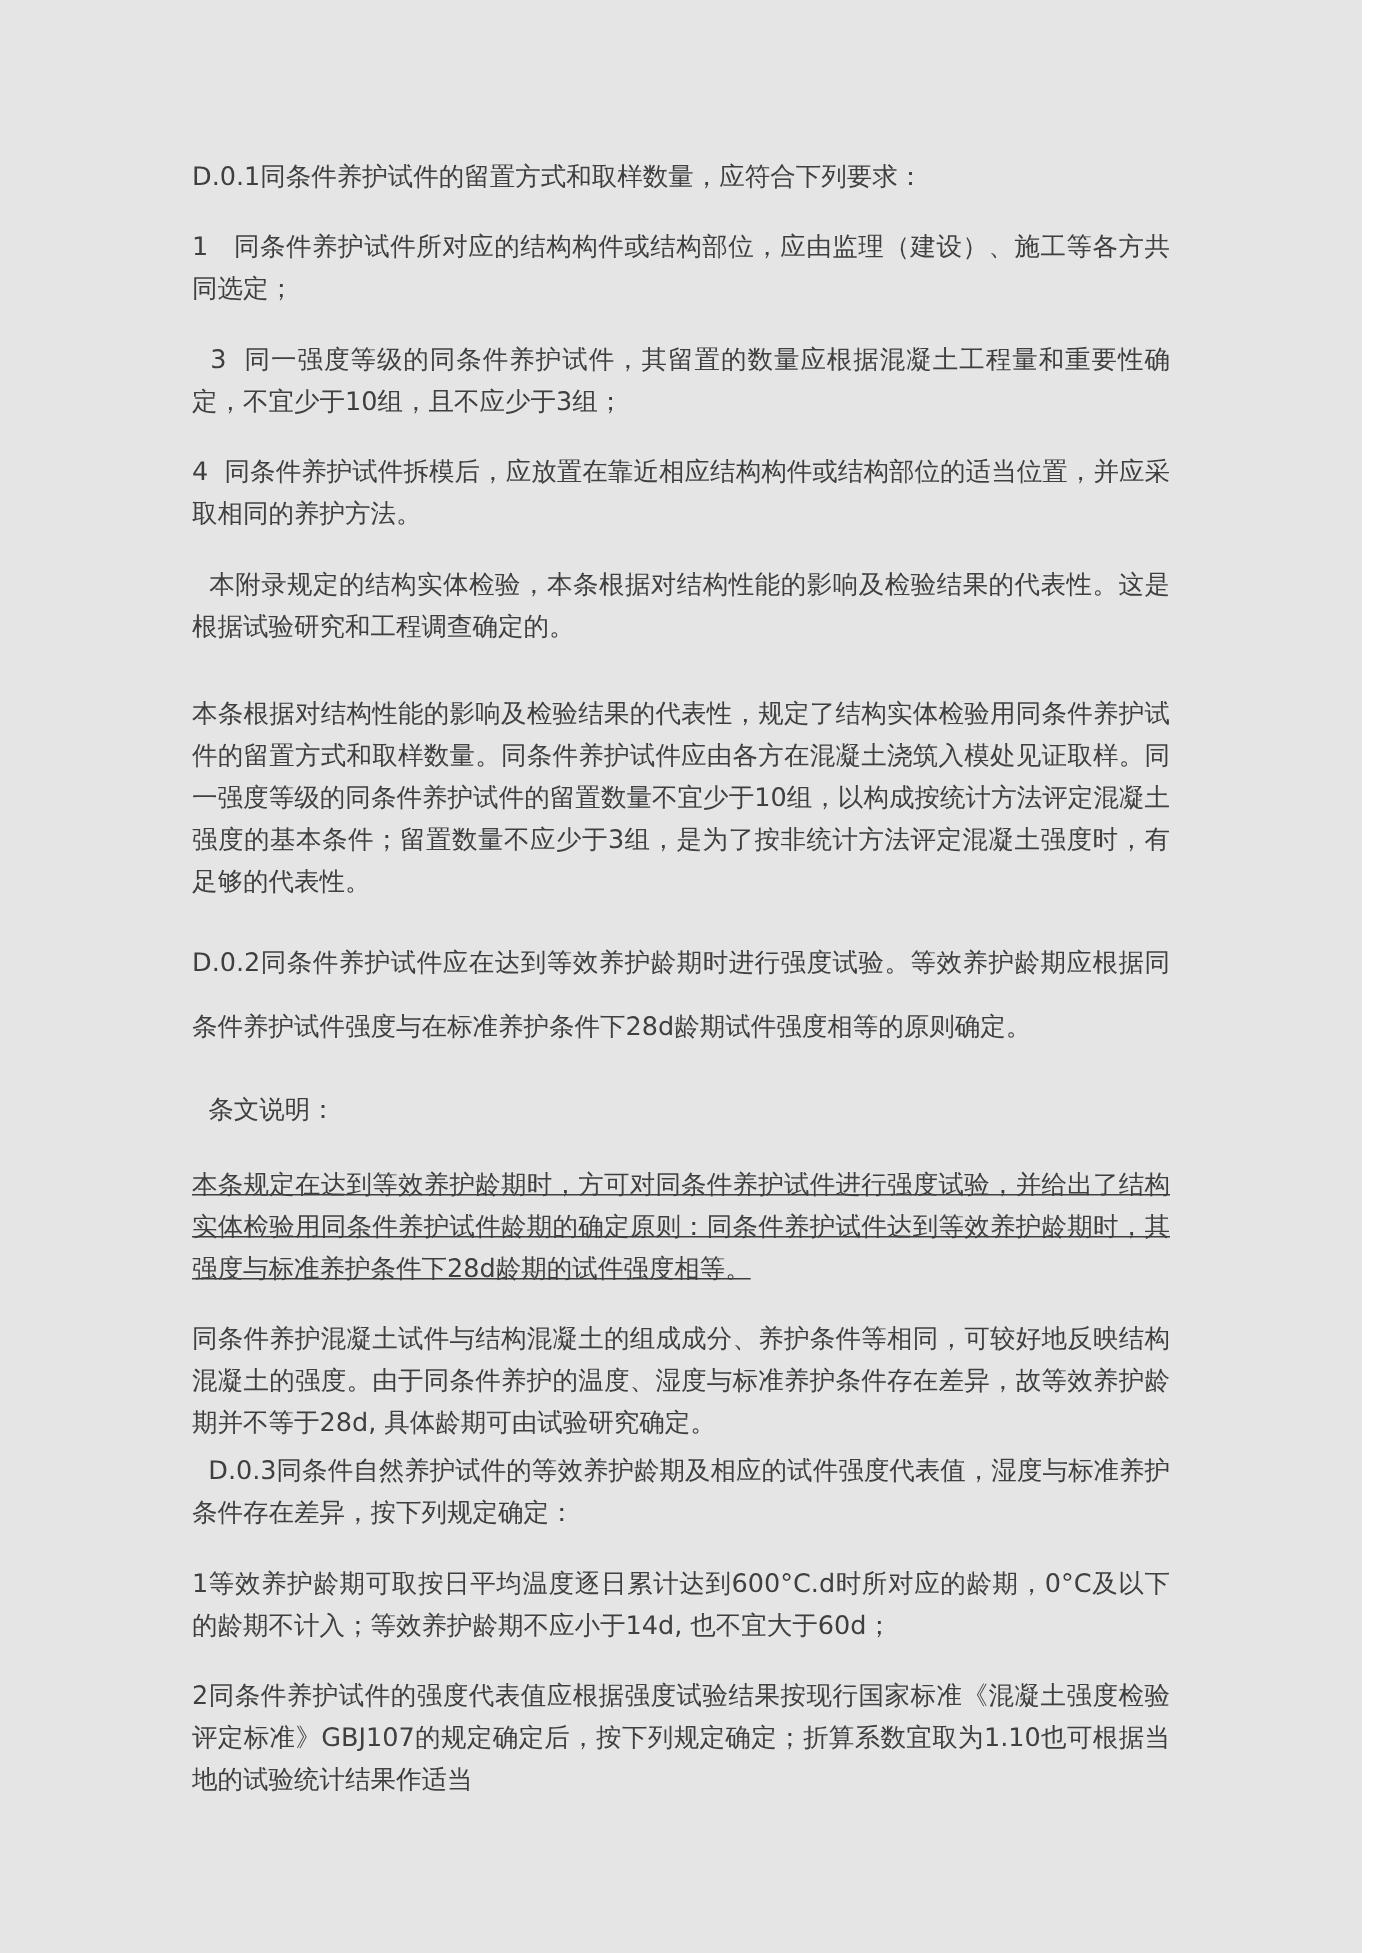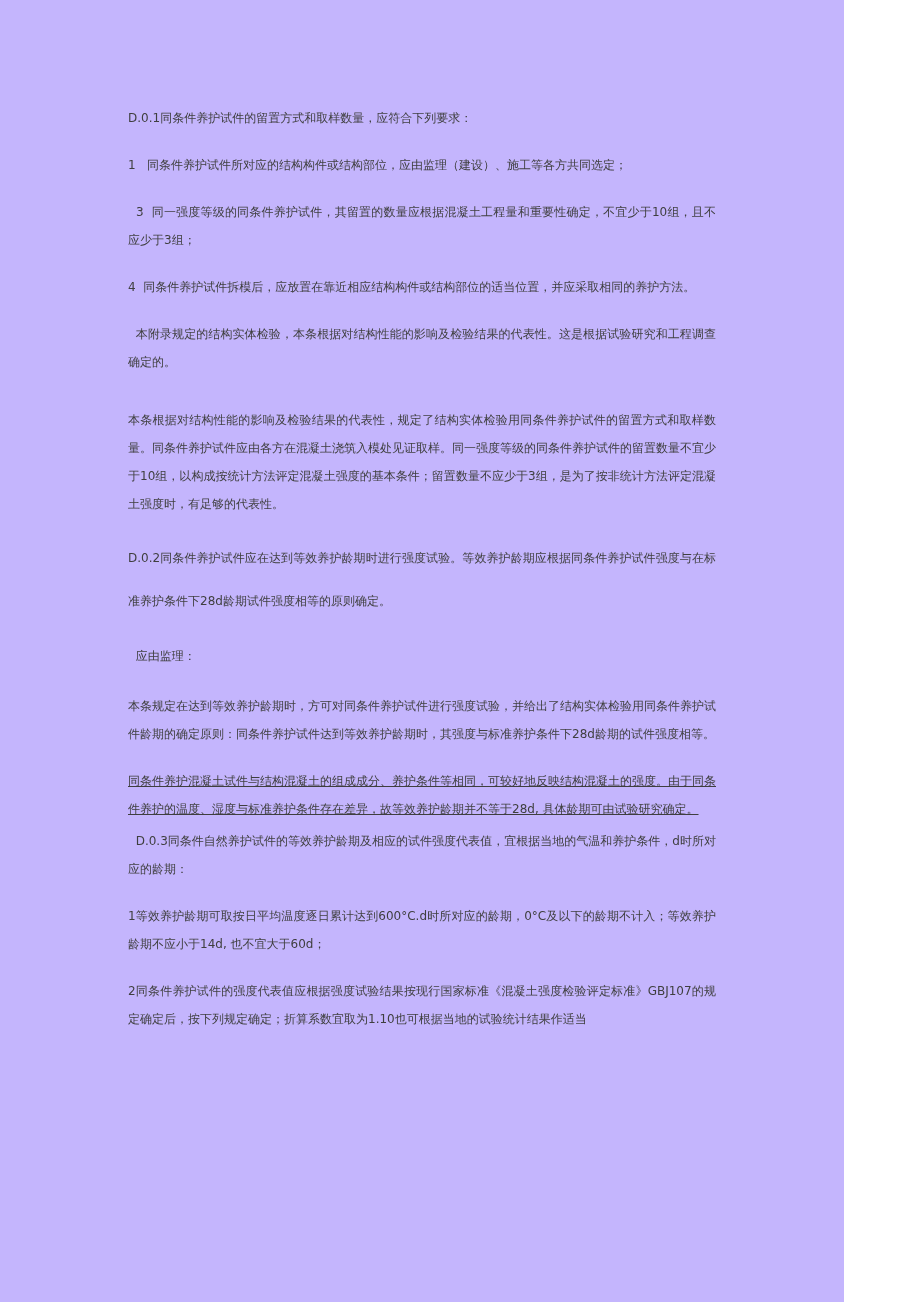--- a/index.html
+++ b/index.html
@@ -7,50 +7,50 @@
     padding: 0;
     background: #ffffff;
   }
   body {
     width: 920px;
     min-height: 1302px;
     font-family: "DejaVu Sans", "Liberation Sans", sans-serif;
   }
   .page {
     box-sizing: border-box;
-    width: 844px;
+    width: 908px;
     min-height: 1302px;
     padding: 104px 128px 40px 128px;
     color: #3f3f3f;
-    font-size: 12px;
-    background: #c4b5fd;
+    font-size: 17px;
+    background: #e5e5e5;
   }
   .para {
     margin: 0 0 19px 0;
     line-height: 28px;
     white-space: pre-wrap;
     text-align: justify;
     text-justify: inter-ideograph;
     word-break: break-all;
   }
   .para.gap-lg { margin-top: 30px; }
-  .para.gap-md { margin-top: 22px; }
+  .para.gap-md { margin-top: 22px; text-decoration: underline; }
   .para.wide   { line-height: 43px; }
-  .para.tight  { margin-bottom: 4px; text-decoration: underline; }
+  .para.tight  { margin-bottom: 4px; }
 </style>
 </head>
 <body>
 
 <div class="page">
   <p class="para">D.0.1同条件养护试件的留置方式和取样数量，应符合下列要求：</p>
   <p class="para">1   同条件养护试件所对应的结构构件或结构部位，应由监理（建设）、施工等各方共同选定；</p>
   <p class="para">  3  同一强度等级的同条件养护试件，其留置的数量应根据混凝土工程量和重要性确定，不宜少于10组，且不应少于3组；</p>
   <p class="para">4  同条件养护试件拆模后，应放置在靠近相应结构构件或结构部位的适当位置，并应采取相同的养护方法。</p>
   <p class="para">  本附录规定的结构实体检验，本条根据对结构性能的影响及检验结果的代表性。这是根据试验研究和工程调查确定的。</p>
   <p class="para gap-lg">本条根据对结构性能的影响及检验结果的代表性，规定了结构实体检验用同条件养护试件的留置方式和取样数量。同条件养护试件应由各方在混凝土浇筑入模处见证取样。同一强度等级的同条件养护试件的留置数量不宜少于10组，以构成按统计方法评定混凝土强度的基本条件；留置数量不应少于3组，是为了按非统计方法评定混凝土强度时，有足够的代表性。</p>
   <p class="para wide">D.0.2同条件养护试件应在达到等效养护龄期时进行强度试验。等效养护龄期应根据同条件养护试件强度与在标准养护条件下28d龄期试件强度相等的原则确定。</p>
-  <p class="para">  应由监理：</p>
+  <p class="para">  条文说明：</p>
   <p class="para gap-md">本条规定在达到等效养护龄期时，方可对同条件养护试件进行强度试验，并给出了结构实体检验用同条件养护试件龄期的确定原则：同条件养护试件达到等效养护龄期时，其强度与标准养护条件下28d龄期的试件强度相等。</p>
   <p class="para tight">同条件养护混凝土试件与结构混凝土的组成成分、养护条件等相同，可较好地反映结构混凝土的强度。由于同条件养护的温度、湿度与标准养护条件存在差异，故等效养护龄期并不等于28d, 具体龄期可由试验研究确定。</p>
-  <p class="para">  D.0.3同条件自然养护试件的等效养护龄期及相应的试件强度代表值，宜根据当地的气温和养护条件，d时所对应的龄期：</p>
+  <p class="para">  D.0.3同条件自然养护试件的等效养护龄期及相应的试件强度代表值，湿度与标准养护条件存在差异，按下列规定确定：</p>
   <p class="para">1等效养护龄期可取按日平均温度逐日累计达到600°C.d时所对应的龄期，0°C及以下的龄期不计入；等效养护龄期不应小于14d, 也不宜大于60d；</p>
   <p class="para">2同条件养护试件的强度代表值应根据强度试验结果按现行国家标准《混凝土强度检验评定标准》GBJ107的规定确定后，按下列规定确定；折算系数宜取为1.10也可根据当地的试验统计结果作适当</p>
 </div>
 
 </body></html>

